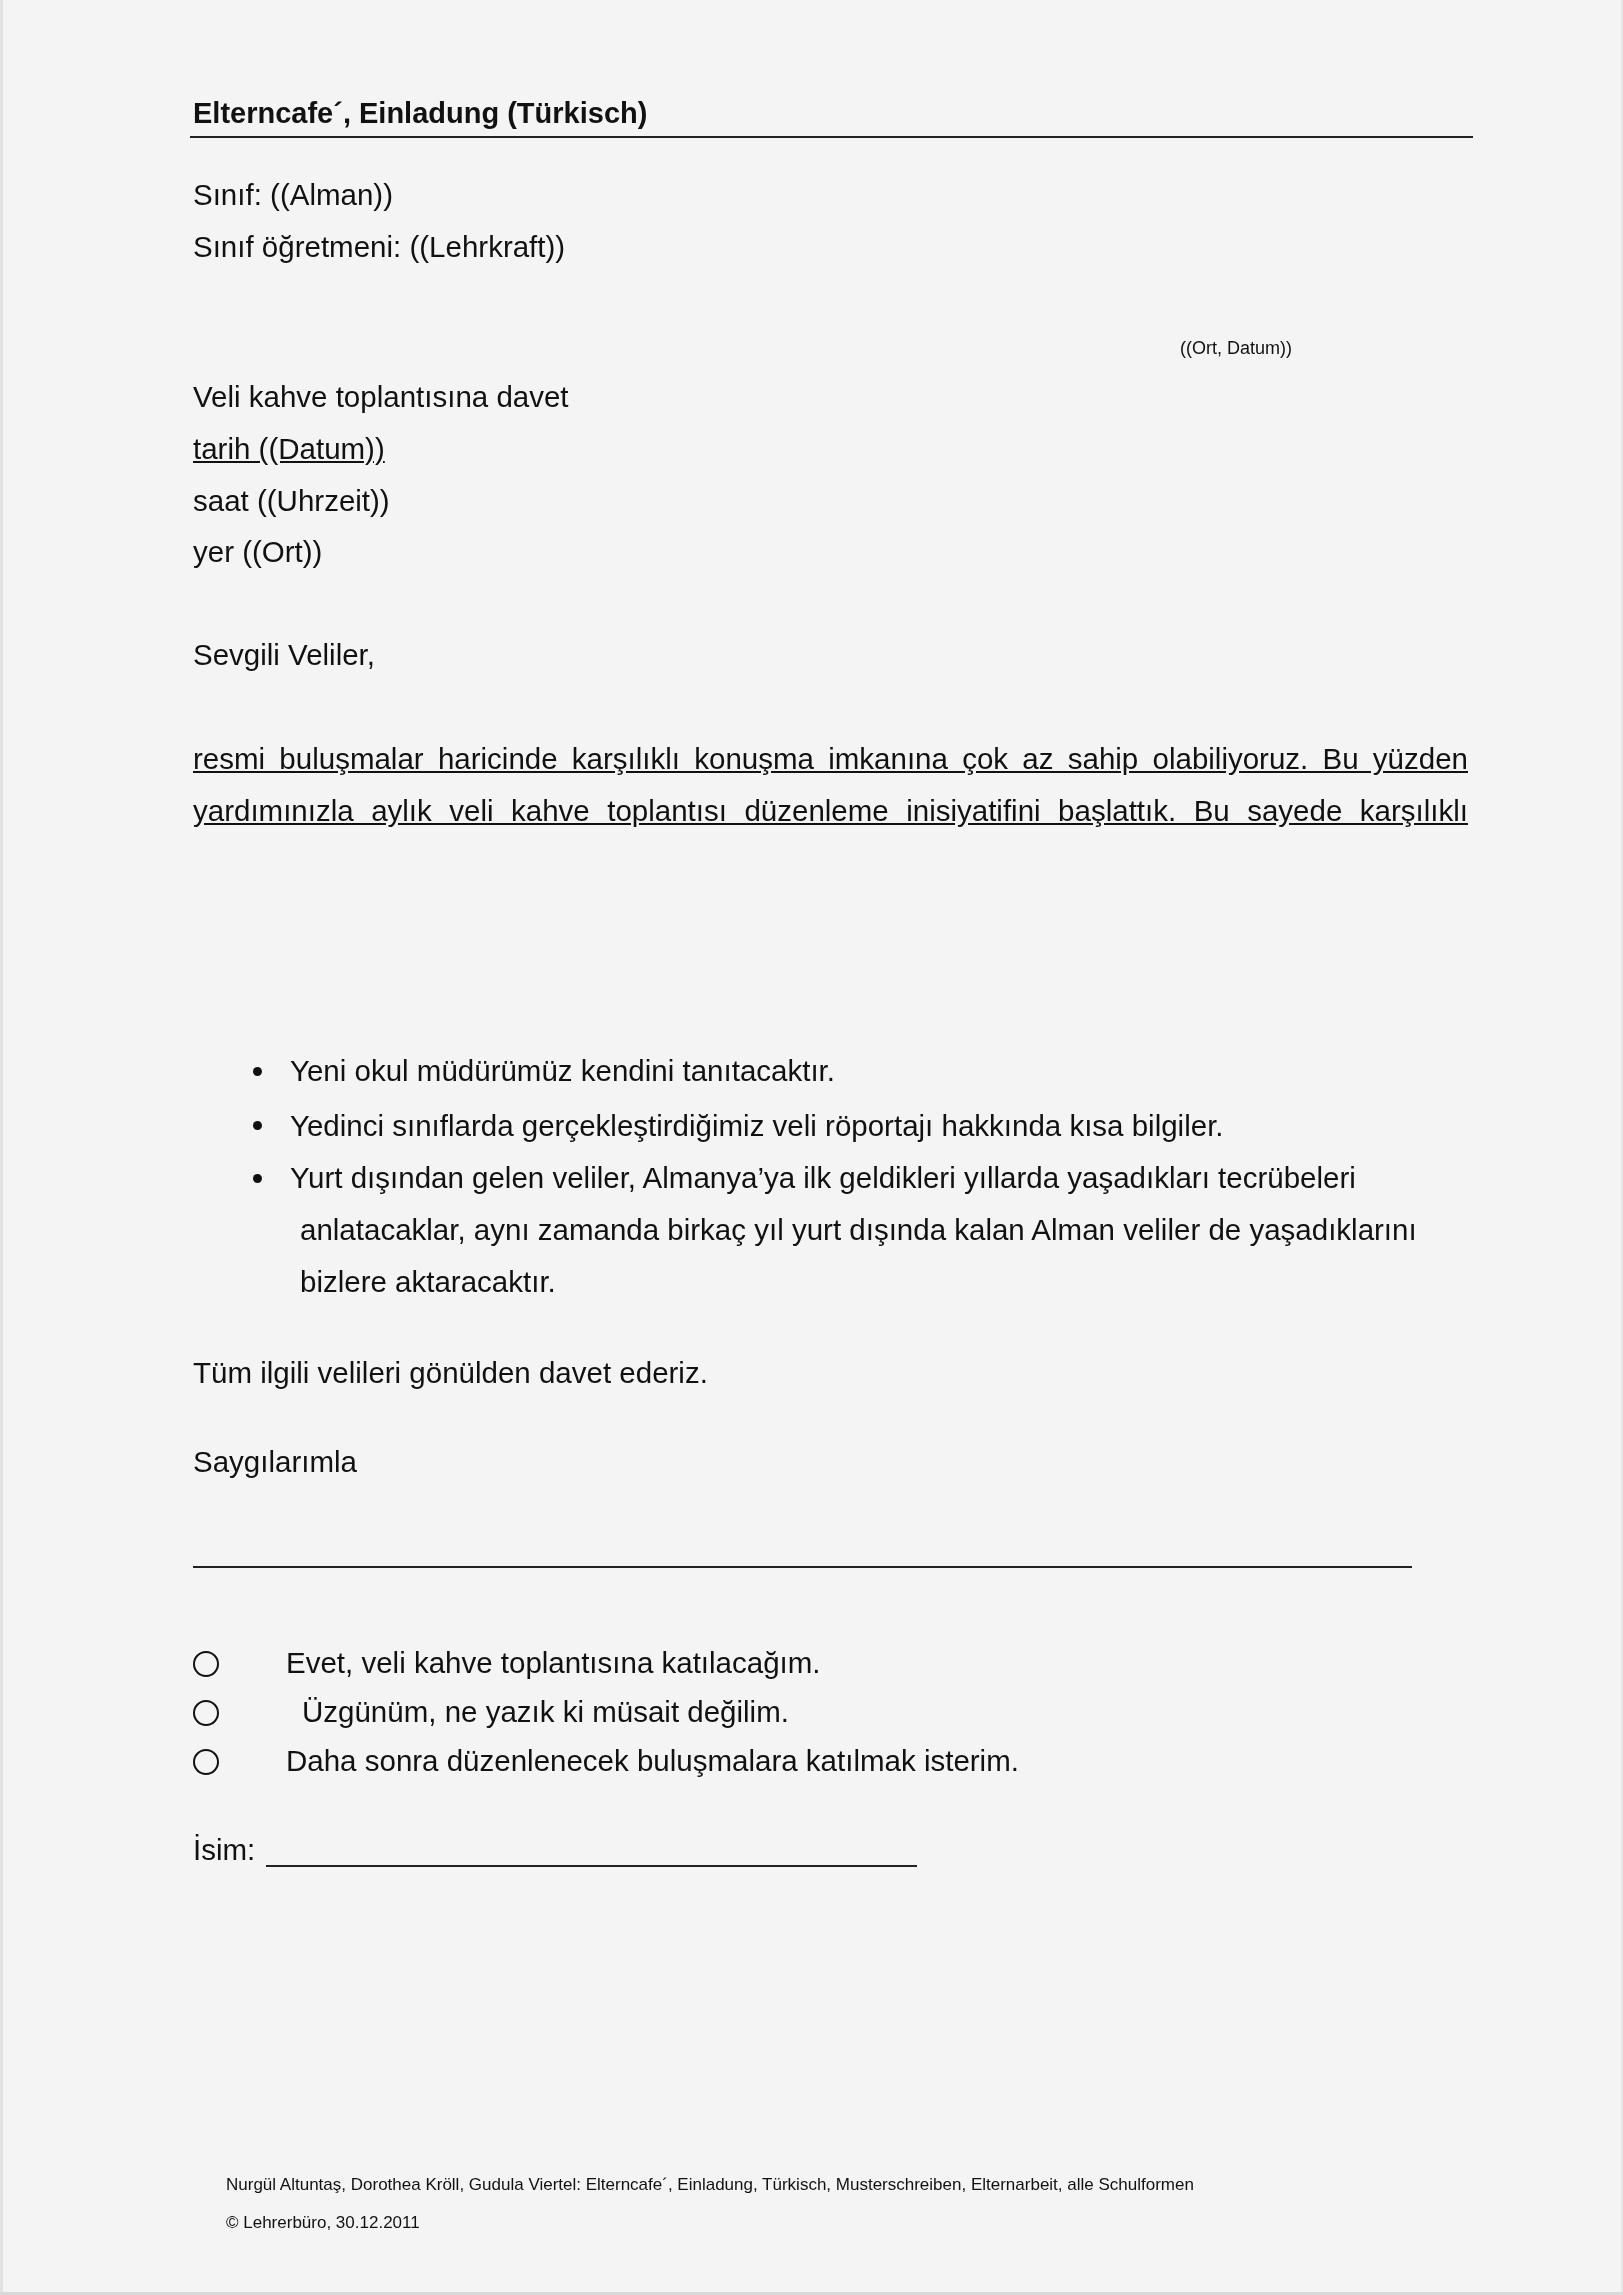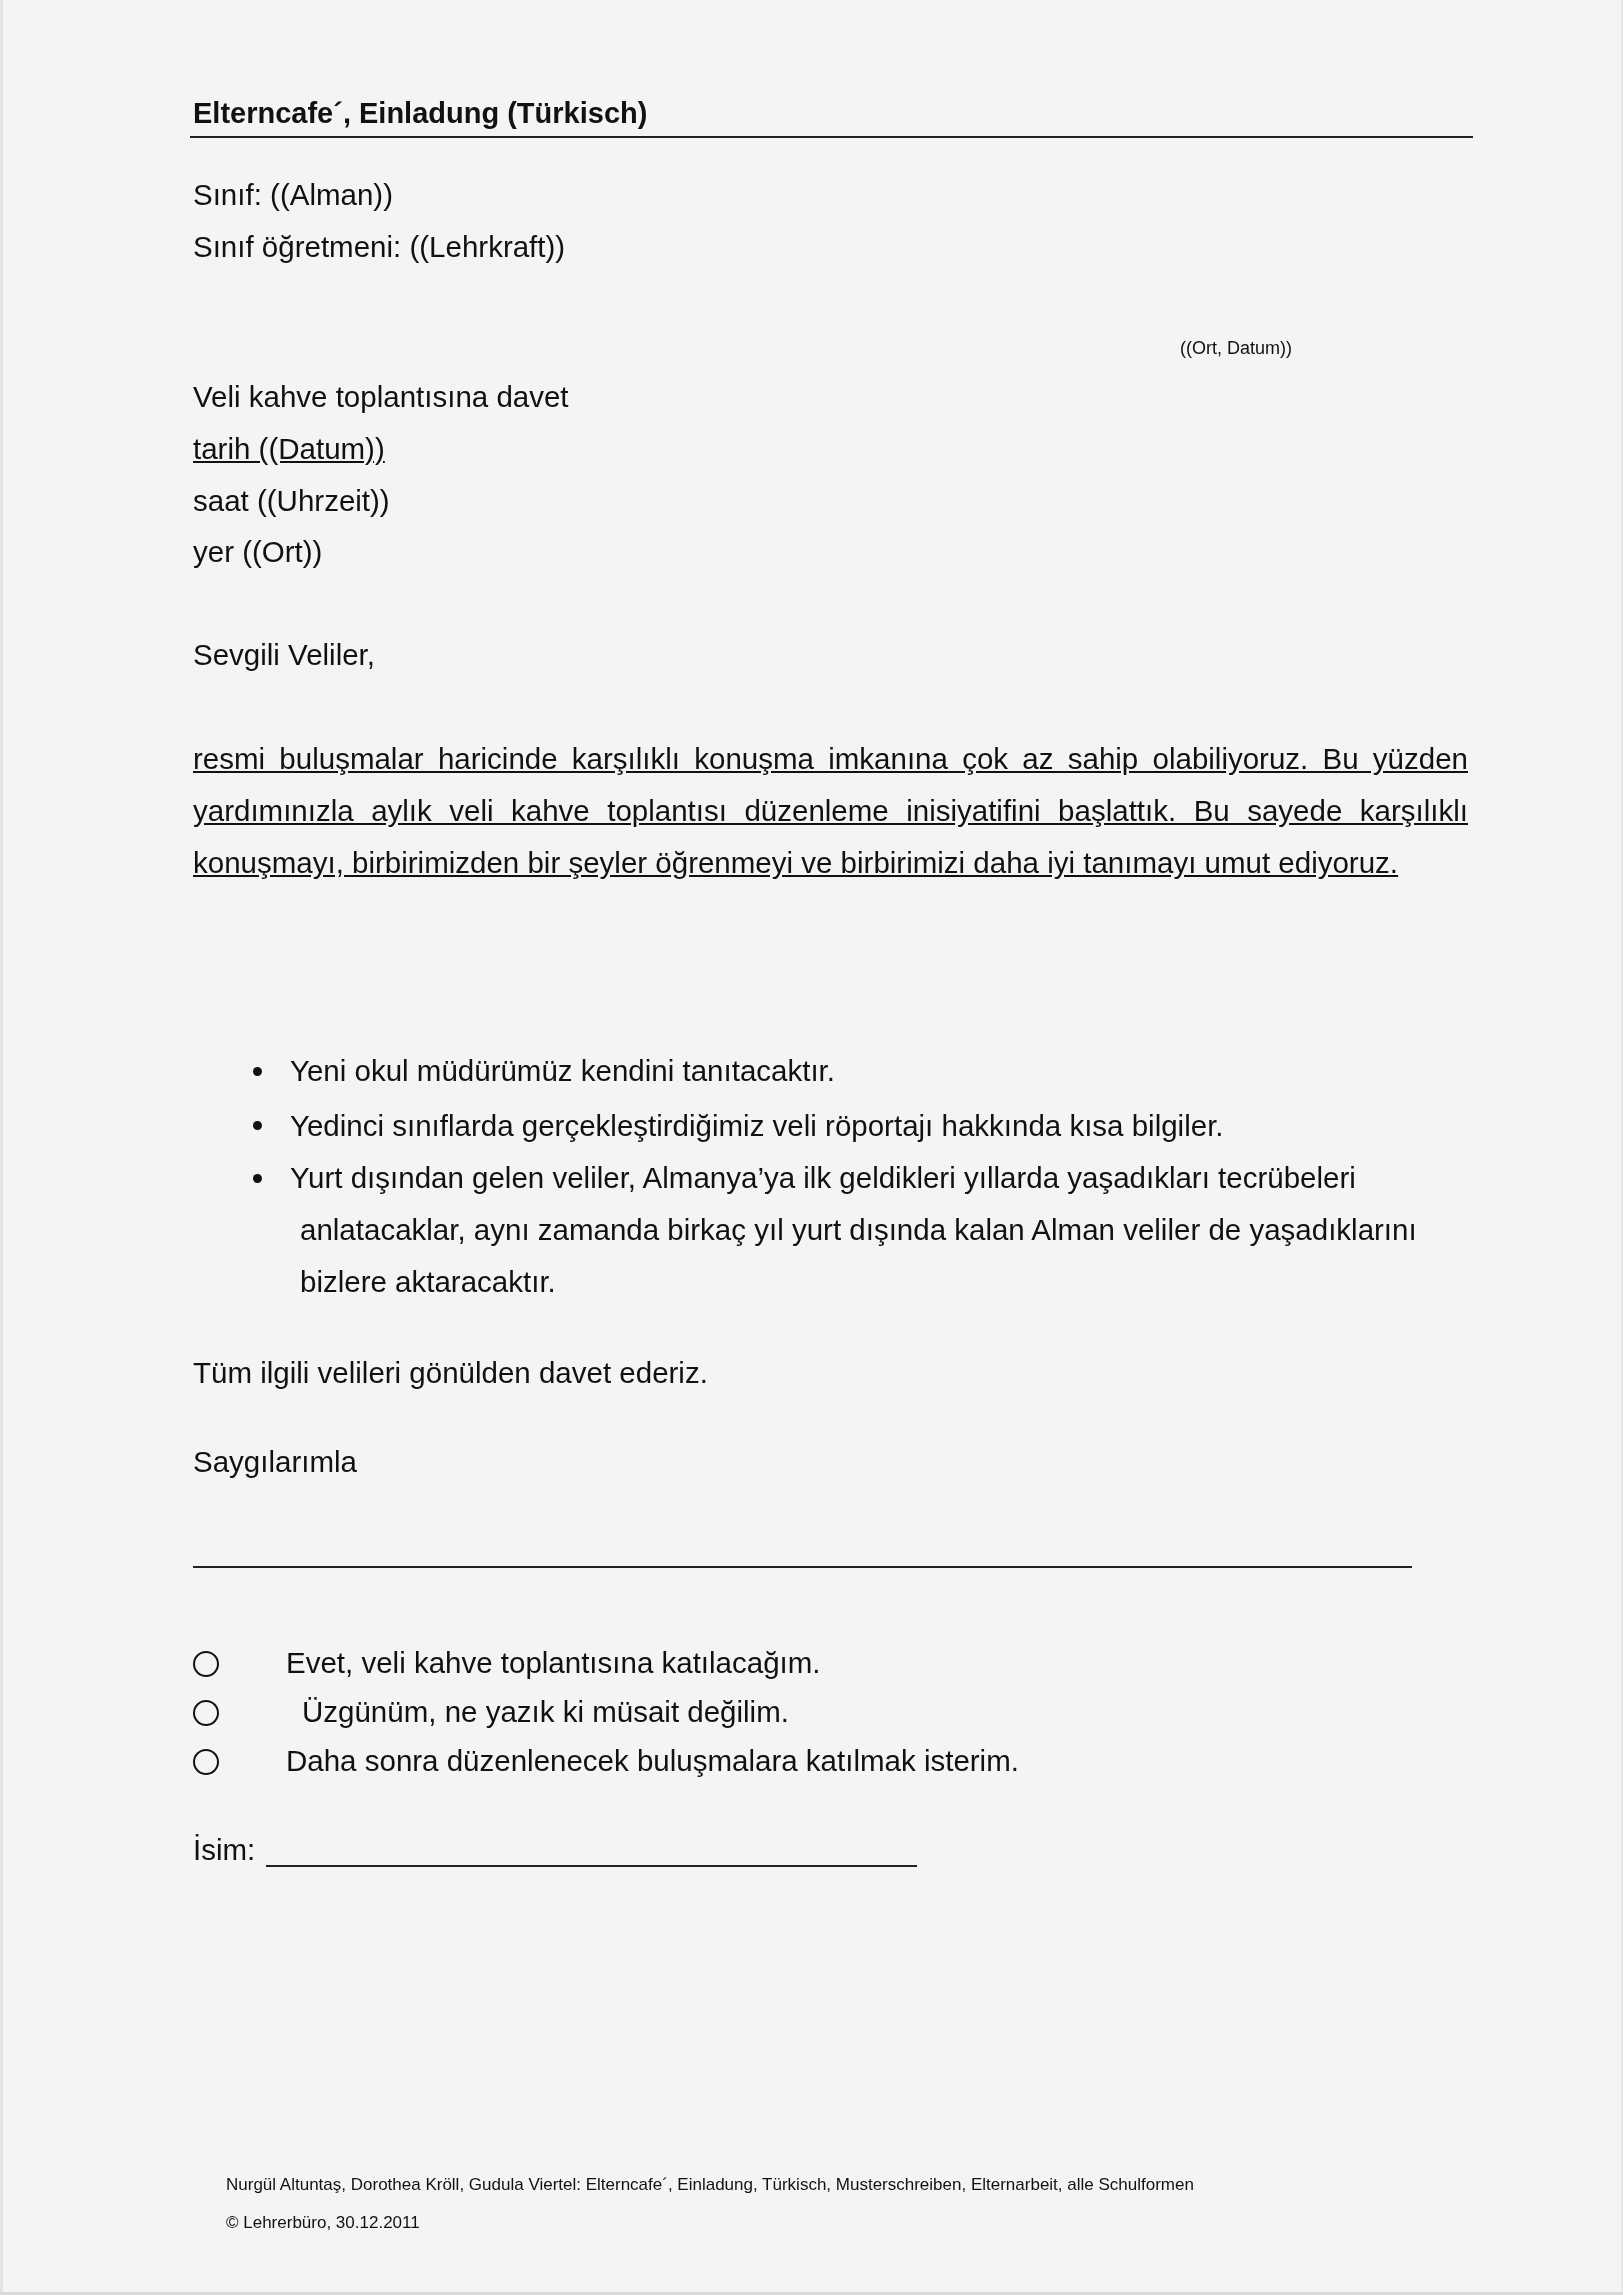--- a/index.html
+++ b/index.html
@@ -41,21 +41,20 @@
 <div class="abs txt" style="left:193px; top:380px;">Veli kahve toplantısına davet</div>
 <div class="abs txt" style="left:193px; top:432px;text-decoration:underline;">tarih ((Datum))</div>
 <div class="abs txt" style="left:193px; top:484px;">saat ((Uhrzeit))</div>
 <div class="abs txt" style="left:193px; top:535px;">yer ((Ort))</div>
 
 <div class="abs txt" style="left:193px; top:638px;">Sevgili Veliler,</div>
 
 <div class="para" style="top:733px;">
   <span class="ln">resmi buluşmalar haricinde karşılıklı konuşma imkanına çok az sahip olabiliyoruz. Bu yüzden</span>
   <span class="ln">yardımınızla aylık veli kahve toplantısı düzenleme inisiyatifini başlattık. Bu sayede karşılıklı</span>
-  <span class="ln last">konuşmayı, birbirimizden bir şeyler öğrenmeyi ve birbirimizi daha iyi tanımayı umut ediyoruz.</span>
 </div>
 
 <div>
   <div class="bullet-dot" style="left:253px; top:1067px;"></div>
   <div class="abs txt" style="left:290px; top:1054px;">Yeni okul müdürümüz kendini tanıtacaktır.</div>
 
   <div class="bullet-dot" style="left:253px; top:1121px;"></div>
   <div class="abs txt" style="left:290px; top:1109px;">Yedinci sınıflarda gerçekleştirdiğimiz veli röportajı hakkında kısa bilgiler.</div>
 
   <div class="bullet-dot" style="left:253px; top:1174px;"></div>

